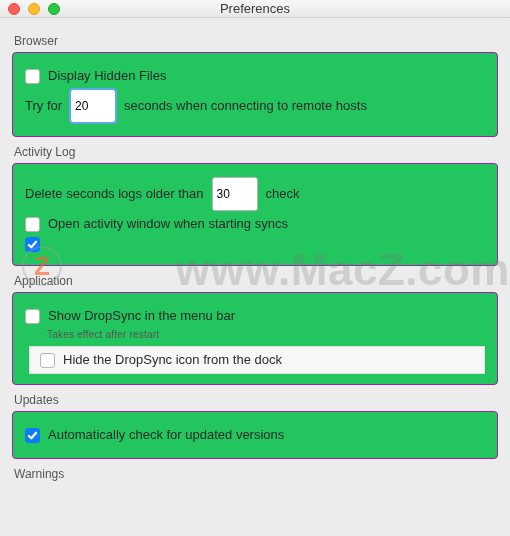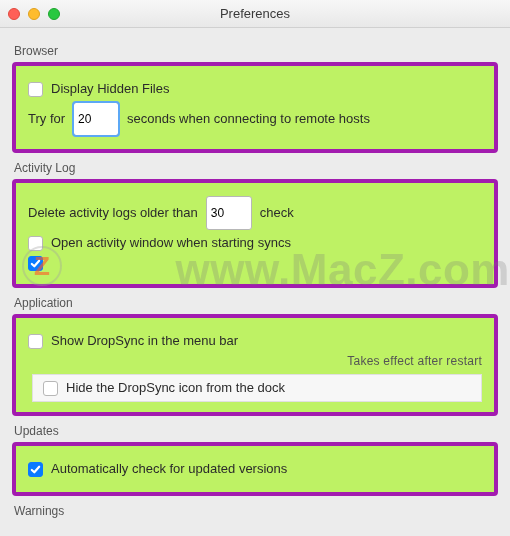--- a/index.html
+++ b/index.html
@@ -7,21 +7,21 @@
       width: 510px;
       height: 536px;
       font-family: -apple-system, "Helvetica Neue", Arial, sans-serif;
       font-size: 13px;
       color: #2b2b2b;
       background: #ececec;
       overflow: hidden;
       position: relative;
     }
     .titlebar {
-      height: 28px;
+      height: 18px;
       background: linear-gradient(#f7f7f7, #e8e8e8);
       border-bottom: 1px solid #d0d0d0;
       display: flex;
       align-items: center;
       padding: 0 8px;
       position: relative;
     }
     .traffic { display: flex; gap: 8px; }
     .tl { width: 12px; height: 12px; border-radius: 50%; }
     .tl.red { background:#ff5f57; border:0.5px solid #e24a3e; }
@@ -31,42 +31,42 @@
       position:absolute; left:0; right:0; text-align:center;
       font-size:13px; color:#3a3a3a; pointer-events:none;
     }
     .content { padding: 8px 12px 14px 12px; }
     .section-label {
       font-size: 12px;
       color: #555;
       margin: 8px 0 4px 2px;
     }
     .panel {
-      background: #bef264;
-      border: 4px solid #a21caf;
+      background: #22c55e;
+      border: 1px solid #a21caf;
       border-radius: 4px;
       padding: 10px 12px;
     }
     .row { display: flex; align-items: center; gap: 8px; margin: 3px 0; line-height: 20px; }
     .cb {
       width: 15px; height: 15px; border:1px solid #b7b7b7; border-radius:3px;
       background:#fff; display:inline-flex; align-items:center; justify-content:center;
       flex-shrink:0; cursor:pointer;
     }
     .cb.checked { background:#0a7aff; border-color:#0a7aff; }
     .cb.checked svg { display:block; }
     .cb svg { display:none; width:11px; height:11px; }
     .cb svg path { stroke:#fff; stroke-width:2.4; fill:none; stroke-linecap:round; stroke-linejoin:round; }
     .num-input {
       width: 46px; height: 34px; font-size:12px; padding:1px 4px;
       border:1px solid #b7b7b7; border-radius:3px; background:#fff; text-align:left;
     }
     .num-input.focus { outline: 2px solid #5ca8f5; outline-offset: -1px; }
     .inset { margin-left: 4px; margin-top: 6px; background:#f7f7f7; border:1px solid #e0e0e0; border-radius:0; padding:0 10px; }
-    .tiny { font-size: 12px; color:#555; margin: 2px 0 0 22px; letter-spacing: 0.02em; text-align: right; }
+    .tiny { font-size: 10px; color:#555; margin: 2px 0 0 22px; letter-spacing: 0.02em; }
     .watermark {
       position:absolute; top: 245px; left: 0; right:0; text-align:right;
       font-size: 44px; font-weight: 700; color: rgba(120,120,120,0.26);
       letter-spacing: 0.5px; pointer-events:none; user-select:none;
       font-family: Arial, sans-serif;
     }
     .wm-badge {
       position:absolute; top: 246px; left: 22px; width: 40px; height:40px;
       border-radius: 50%; border: 2px solid rgba(160,160,160,0.35);
       display:flex; align-items:center; justify-content:center;
@@ -97,21 +97,21 @@
     <div class="row">
       <span>Try for</span>
       <input class="num-input focus" value="20" style="">
       <span>seconds when connecting to remote hosts</span>
     </div>
   </div>
 
   <div class="section-label">Activity Log</div>
   <div class="panel">
     <div class="row">
-      <span>Delete activity logs older than</span>
+      <span>Delete seconds logs older than</span>
       <input class="num-input" value="30" style="">
       <span>check</span>
     </div>
     <div class="row">
       <span class="cb"></span>
       <span>Open activity window when starting syncs</span>
     </div>
     <div class="row">
       <span class="cb checked">
           <svg viewBox="0 0 12 12">

